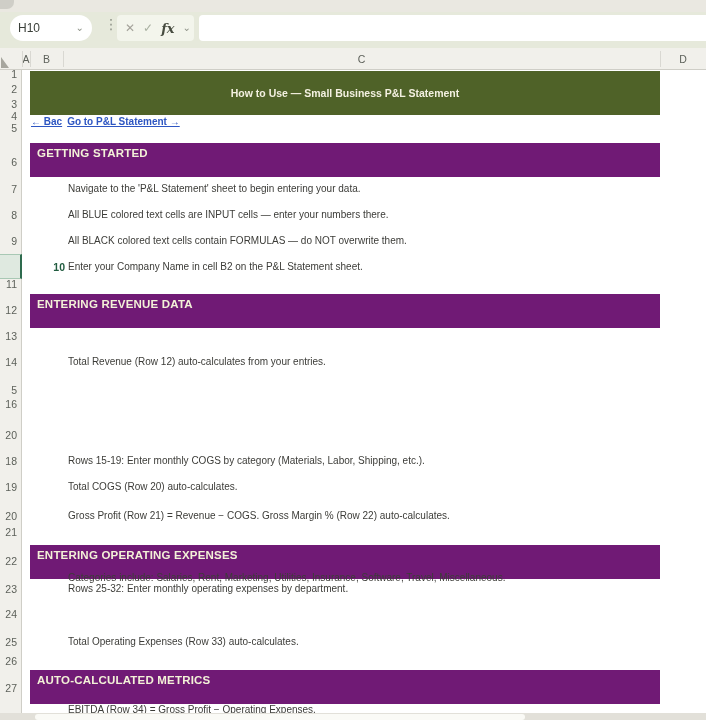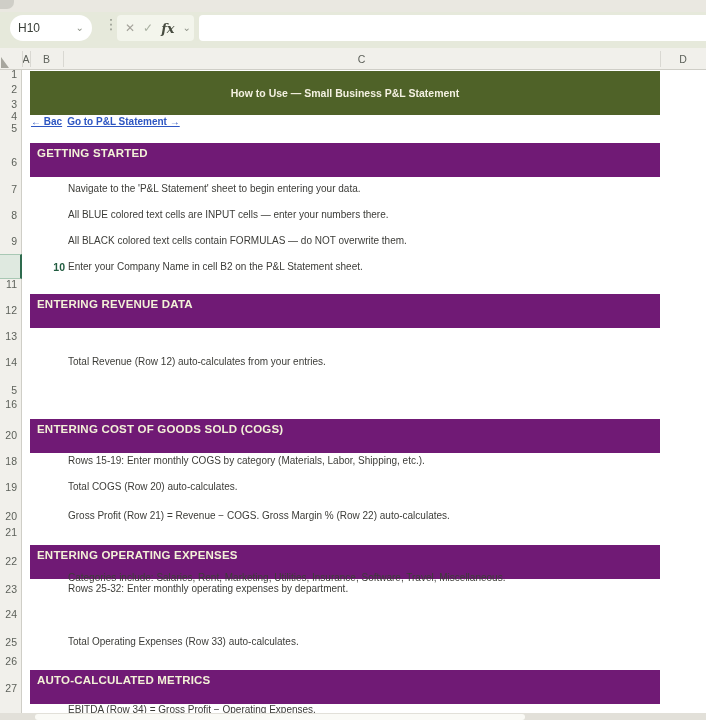--- a/index.html
+++ b/index.html
@@ -121,21 +121,20 @@
 
   <div class="band" style="top:143px">GETTING STARTED</div>
   <div class="txt" style="top:183px">Navigate to the 'P&amp;L Statement' sheet to begin entering your data.</div>
   <div class="txt" style="top:235px">All BLACK colored text cells contain FORMULAS — do NOT overwrite them.</div>
   <div class="txt" style="top:209px">All BLUE colored text cells are INPUT cells — enter your numbers there.</div>
   <div class="txt" style="top:261px">Enter your Company Name in cell B2 on the P&amp;L Statement sheet.</div>
 
   <div class="band" style="top:294px">ENTERING REVENUE DATA</div>
   <div class="txt" style="top:356px">Total Revenue (Row 12) auto-calculates from your entries.</div>
 
-  <div class="band" style="top:419px">ENTERING COST OF GOODS SOLD (COGS)</div>
   <div class="txt" style="top:455px">Rows 15-19: Enter monthly COGS by category (Materials, Labor, Shipping, etc.).</div>
   <div class="txt" style="top:481px">Total COGS (Row 20) auto-calculates.</div>
   <div class="txt" style="top:510px">Gross Profit (Row 21) = Revenue − COGS. Gross Margin % (Row 22) auto-calculates.</div>
 
   <div class="band" style="top:545px">ENTERING OPERATING EXPENSES</div>
   <div class="txt" style="top:583px">Rows 25-32: Enter monthly operating expenses by department.</div>
   <div class="txt" style="top:572px">Categories include: Salaries, Rent, Marketing, Utilities, Insurance, Software, Travel, Miscellaneous.</div>
   <div class="txt" style="top:636px">Total Operating Expenses (Row 33) auto-calculates.</div>
 
   <div class="band" style="top:670px">AUTO-CALCULATED METRICS</div>

